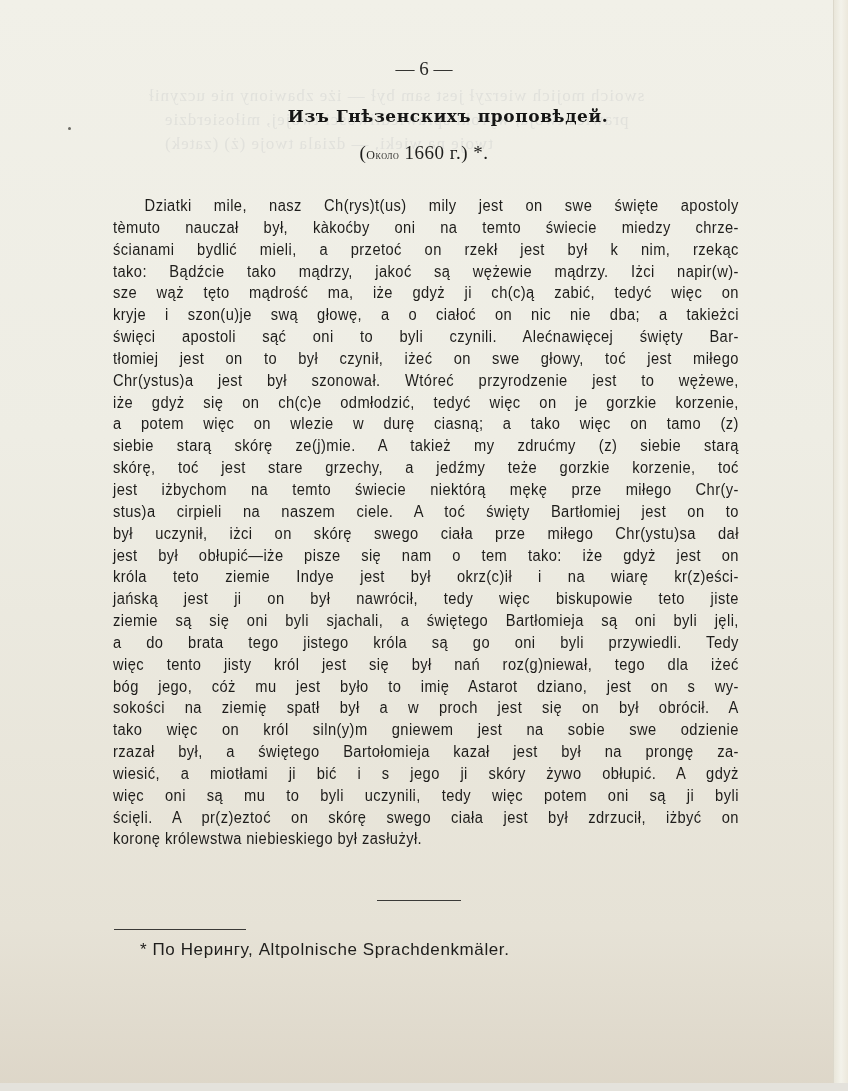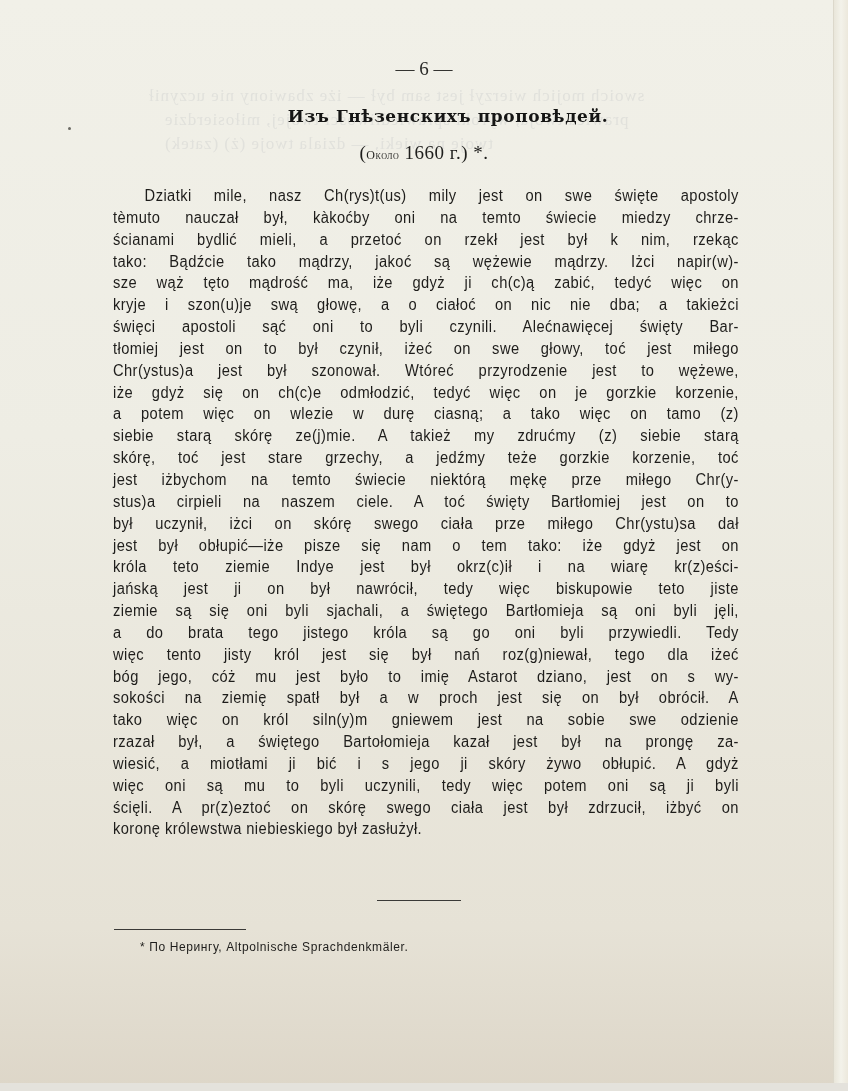--- a/index.html
+++ b/index.html
@@ -71,21 +71,21 @@
       font-size: 19px;
       letter-spacing: 0.5px;
       color: #1e1e1c;
     }
     .subtitle .sc {
       font-size: 12px;
       font-variant: small-caps;
     }
     .body-text {
       position: absolute;
-      top: 185px;
+      top: 195px;
       left: 113px;
       width: 626px;
     }
     .line {
       height: 21.85px;
       line-height: 21.85px;
       font-family: "Liberation Sans Narrow", "Liberation Sans", sans-serif;
       font-size: 15.8px;
       white-space: nowrap;
       text-align: justify;
@@ -116,21 +116,21 @@
       left: 114px;
       width: 132px;
       height: 0;
       border-top: 1.4px solid #3a3937;
     }
     .footnote {
       position: absolute;
       top: 940px;
       left: 140px;
       font-family: "Liberation Sans", sans-serif;
-      font-size: 12px;
+      font-size: 17px;
       letter-spacing: 0.6px;
       color: #1e1d1b;
       white-space: nowrap;
     }
     .mark {
       position: absolute;
       width: 3px;
       height: 3px;
       border-radius: 50%;
       background: #6b6a64;

